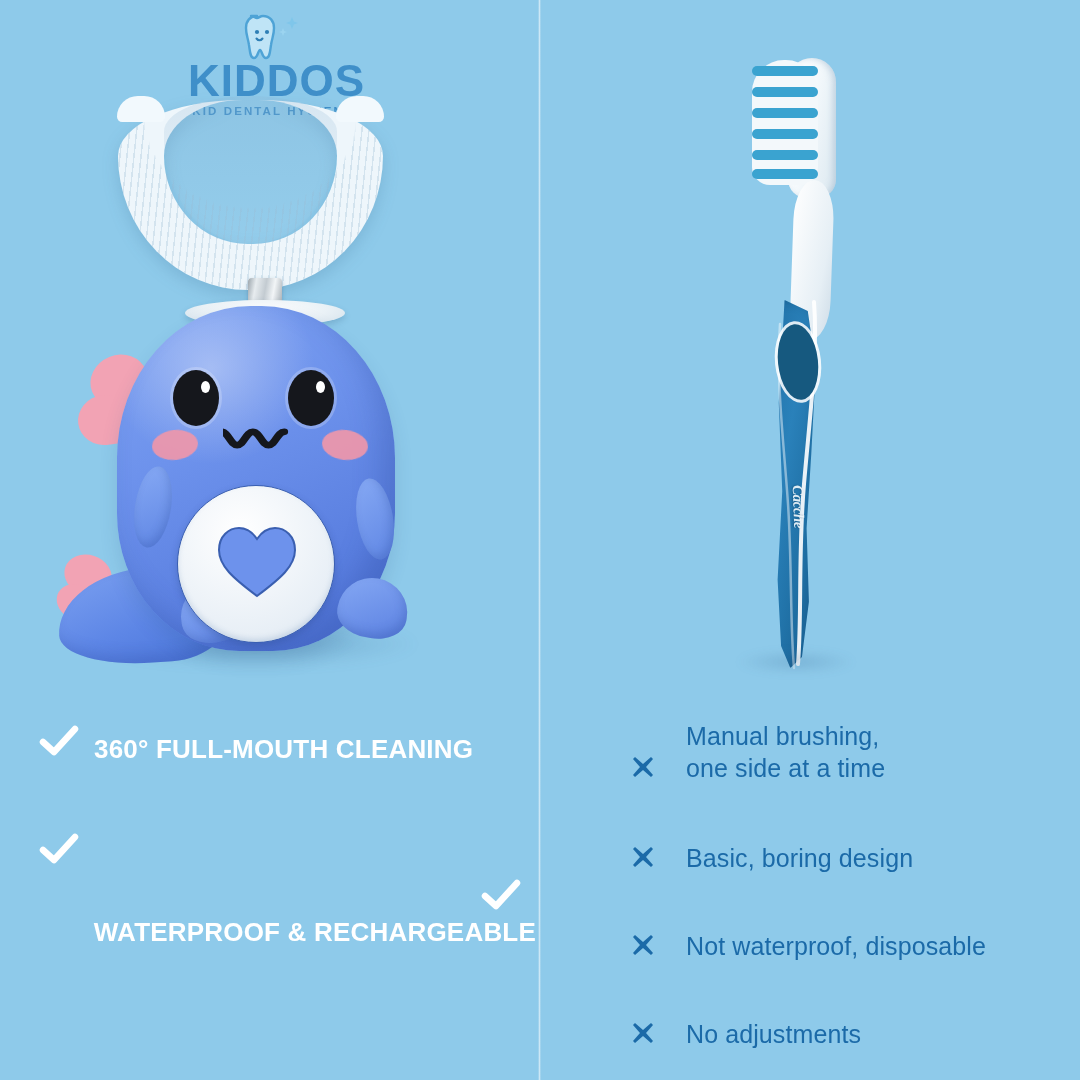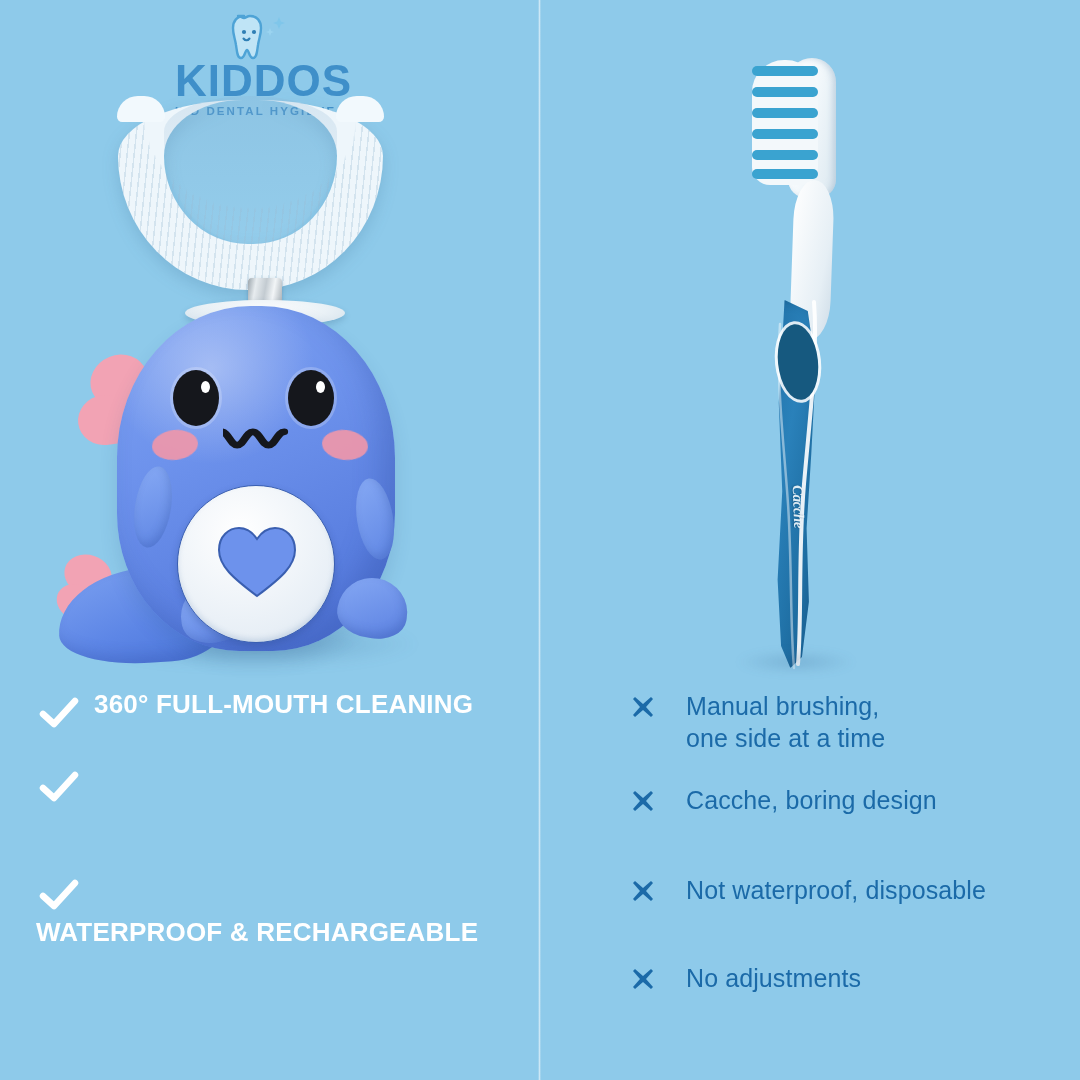--- a/index.html
+++ b/index.html
@@ -11,21 +11,21 @@
   }
   .canvas{position:relative;width:1080px;height:1080px;background:#8ecaea;overflow:hidden;}
 
   
   .divider{
     position:absolute;left:538px;top:0;width:3px;height:1080px;
     background:linear-gradient(to right,rgba(255,255,255,.0),rgba(255,255,255,.55),rgba(255,255,255,.0));
   }
 
   
-  .logo{position:absolute;left:175px;top:12px;width:170px;}
+  .logo{position:absolute;left:188px;top:12px;width:170px;text-align:center;}
   .logo-tooth{position:relative;height:50px;display:flex;align-items:center;justify-content:center;}
   .logo-word{
     font-size:44px;font-weight:bold;letter-spacing:1px;color:#3f8fc9;
     line-height:.95;margin-top:-2px;
   }
   .logo-sub{
     font-size:11.5px;font-weight:bold;letter-spacing:2.1px;color:#3f8fc9;
     margin-top:3px;
   }
 
@@ -182,21 +182,21 @@
   .brush-shadow{
     position:absolute;left:36px;top:600px;width:120px;height:24px;border-radius:50%;
     background:radial-gradient(ellipse,rgba(45,95,140,.22),rgba(45,95,140,0) 70%);
     filter:blur(4px);
   }
 
   
   .list{position:absolute;}
   .list-left{left:36px;top:690px;width:500px;}
   .list-right{left:626px;top:690px;width:440px;}
-  .row{display:flex;align-items:flex-start;}
+  .row{display:flex;align-items:flex-end;}
   .row .mark{flex:0 0 auto;display:flex;align-items:center;justify-content:center;}
   .list-left .mark{width:46px;height:46px;margin-right:12px;}
   .list-right .mark{width:34px;height:34px;margin-right:26px;}
   .list-left .txt{
     color:#ffffff;font-size:26px;font-weight:bold;line-height:1.12;
     letter-spacing:.2px;text-transform:uppercase;
   }
   .list-right .txt{
     color:#1b6aa8;font-size:25px;font-weight:normal;line-height:1.28;
     letter-spacing:.1px;
@@ -341,21 +341,21 @@
       <span class="txt" style="white-space:pre-line">Manual brushing,
 one side at a time</span>
     </div>
 
     <div class="row r2-right">
       <span class="mark">
         <svg width="28" height="28" viewBox="0 0 28 28">
             <path d="M6 4l8 7 8-7 2 2-7 8 7 8-2 2-8-7-8 7-2-2 7-8-7-8z" fill="#1b6aa8"></path>
           </svg>
       </span>
-      <span class="txt" style="white-space:pre-line">Cacche, boring design</span>
+      <span class="txt" style="white-space:pre-line">Basic, boring design</span>
     </div>
 
     <div class="row r4-right">
       <span class="mark">
         <svg width="28" height="28" viewBox="0 0 28 28">
             <path d="M6 4l8 7 8-7 2 2-7 8 7 8-2 2-8-7-8 7-2-2 7-8-7-8z" fill="#1b6aa8"></path>
           </svg>
       </span>
       <span class="txt" style="white-space:pre-line">Not waterproof, disposable</span>
     </div>

